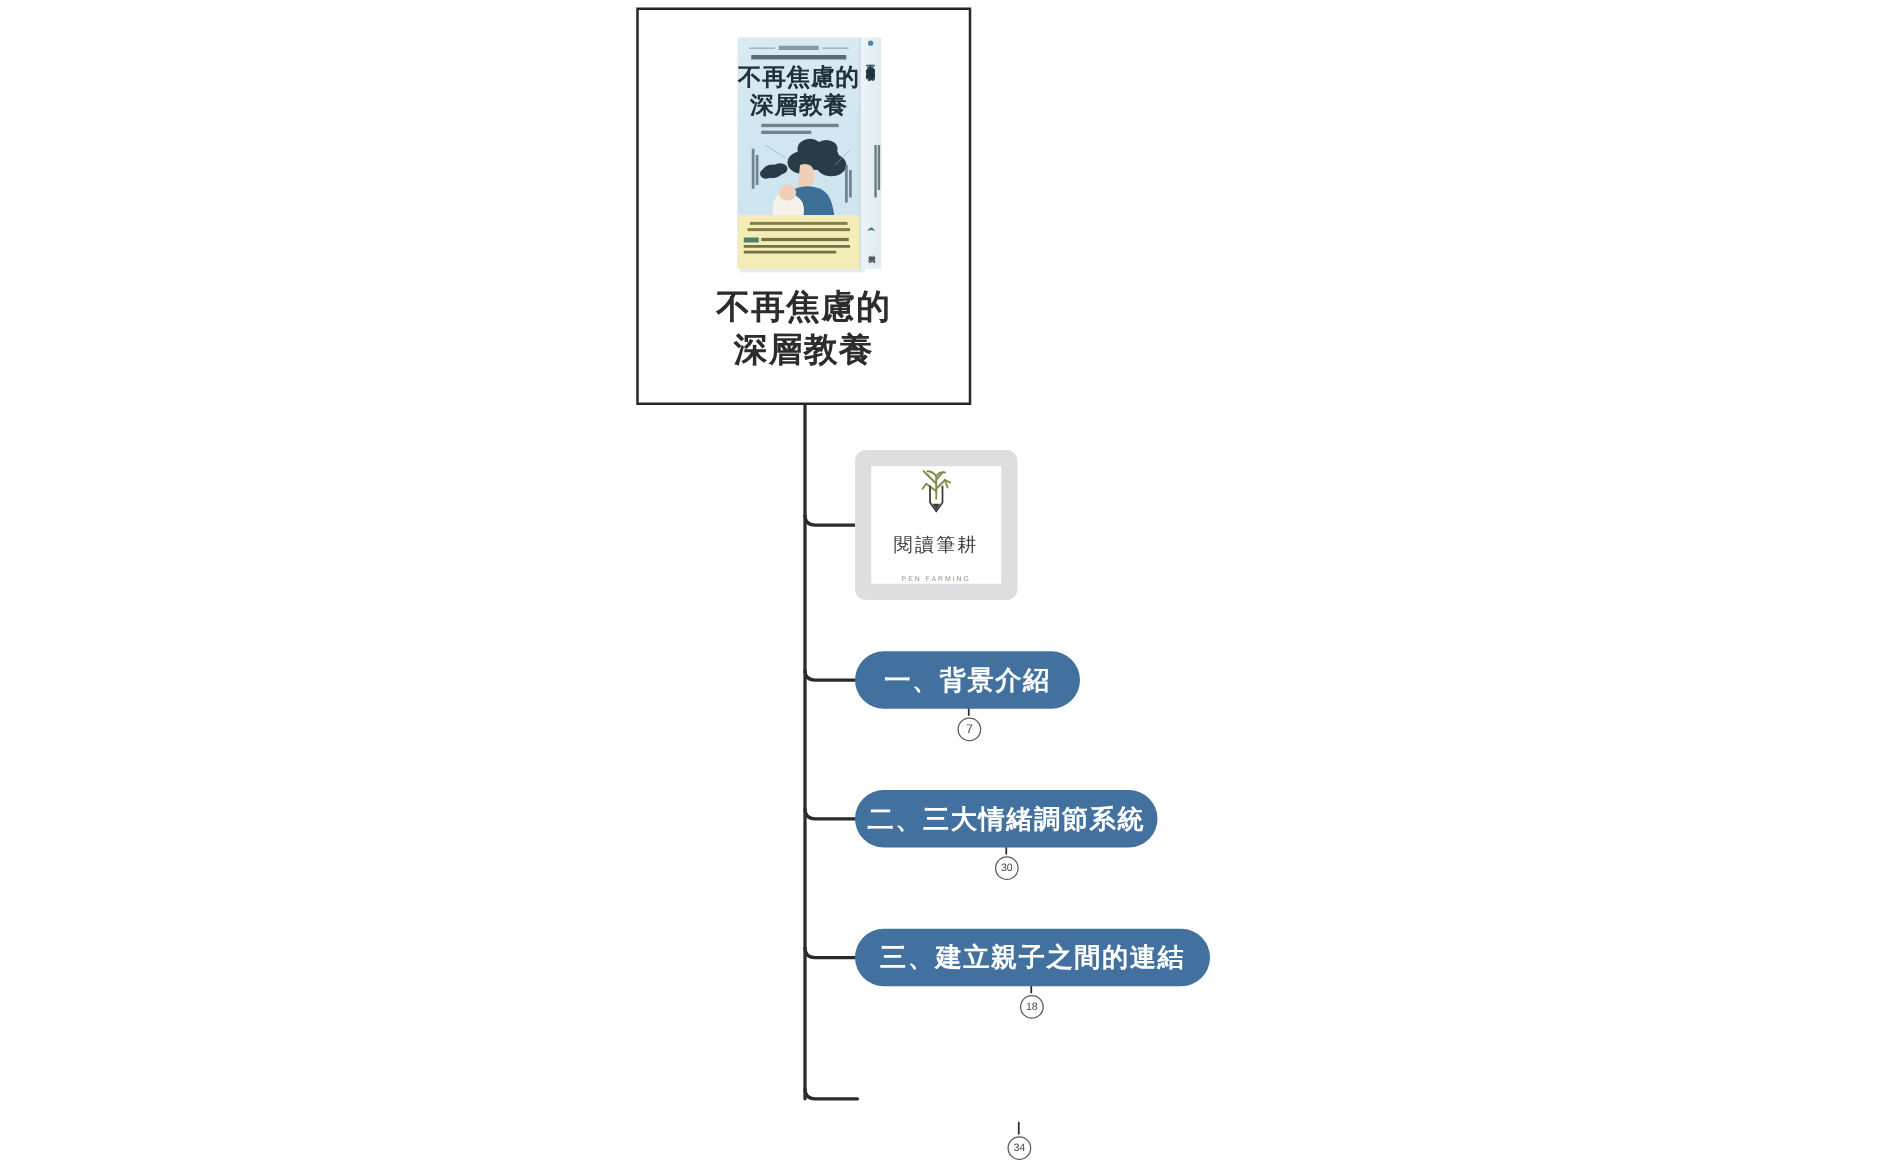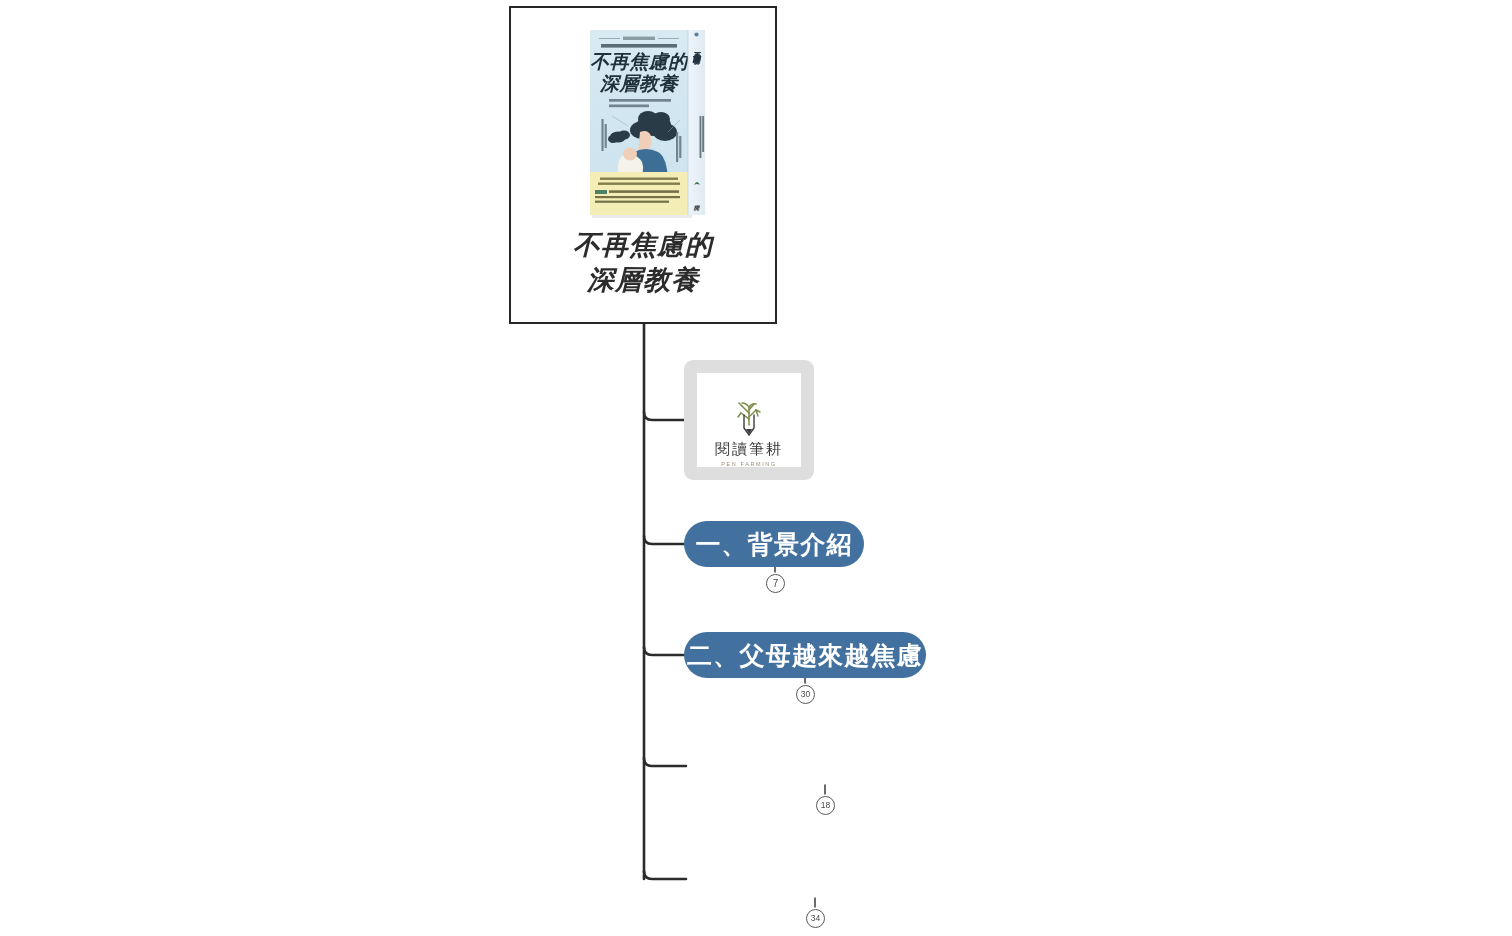--- a/index.html
+++ b/index.html
@@ -31,21 +31,20 @@
     left: 509px;
     top: 6px;
     width: 268px;
     height: 318px;
     background: #ffffff;
     border: 2px solid #272727;
     display: flex;
     flex-direction: column;
     align-items: center;
     padding-top: 12px;
-    font-style: italic;
   }
   #book-cover-wrap {
     position: relative;
     width: 150px;
     height: 200px;
     margin: 0 auto 4px auto;
   }
 
   #root-title {
     font-size: 27px;
@@ -71,21 +70,21 @@
     align-items: center;
     justify-content: center;
   }
   #logo-inner {
     width: 104px;
     height: 94px;
     background: #ffffff;
     display: flex;
     flex-direction: column;
     align-items: center;
-    justify-content: flex-end;
+    justify-content: space-between;
   }
   #logo-cn {
     font-family: "Liberation Serif", "DejaVu Serif", serif;
     font-size: 15px;
     letter-spacing: 2px;
     color: #3a3a3a;
     margin-top: 1px;
   }
   #logo-en {
     font-size: 5.5px;
@@ -98,21 +97,21 @@
   .pill {
     position: absolute;
     height: 46px;
     background: #42709f;
     border-radius: 24px;
     display: flex;
     align-items: center;
     justify-content: center;
     padding: 12px 26px;
     color: #ffffff;
-    font-size: 25px;
+    font-size: 21px;
     font-weight: bold;
     letter-spacing: 1.2px;
     white-space: nowrap;
   }
 
   
   .badge {
     position: absolute;
     width: 19px;
     height: 19px;
@@ -280,20 +279,21 @@
         <path d="M23 30 L26 35 L29 30 Z" fill="#3c3c3c"></path>
       </svg>
       <div id="logo-cn">閱讀筆耕</div>
       <div id="logo-en">PEN FARMING</div>
     </div>
   </div>
 
   <div class="pill" style="left:684px; top:521px; width:180px;">一、背景介紹</div>
   <div class="badge" style="left:766px; top:574px;">7</div>
 
-  <div class="pill" style="left:684px; top:632px; width:242px;">二、父母越來越焦慮</div>
+  <div class="pill" style="left:684px; top:632px; width:242px;">二、三大情緒調節系統</div>
   <div class="badge small" style="left:796px; top:685px;">30</div>
 
+  <div class="pill" style="left:684px; top:743px; width:284px;">三、建立親子之間的連結</div>
   <div class="badge small" style="left:816px; top:796px;">18</div>
 
   <div class="badge small" style="left:806px; top:909px;">34</div>
 
 </div>
 
 </body></html>

